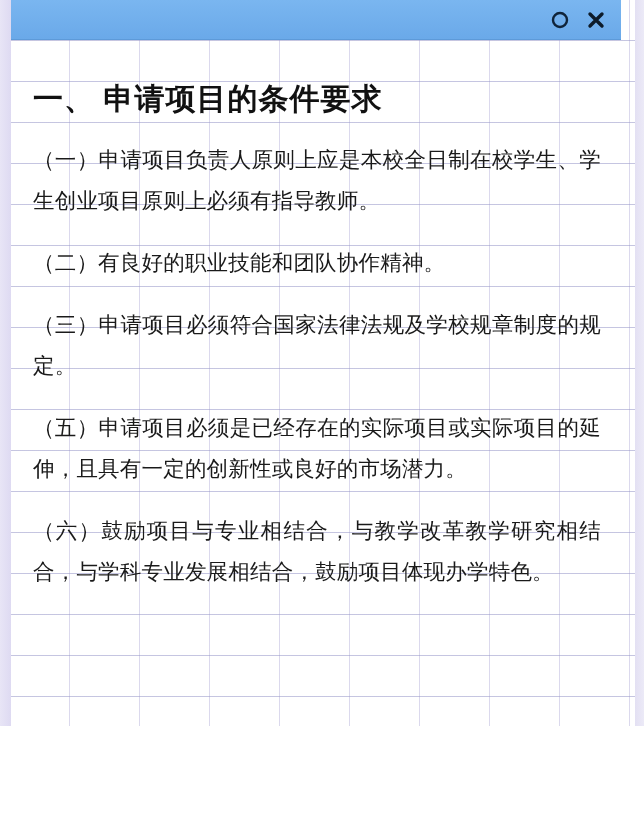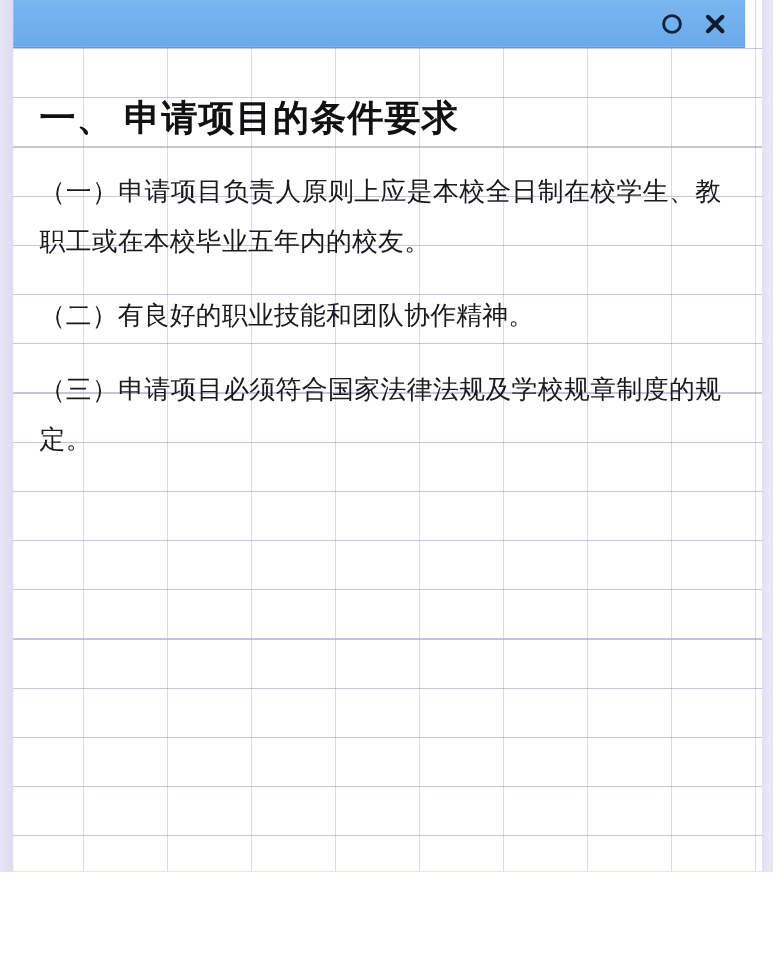--- a/index.html
+++ b/index.html
@@ -12,21 +12,21 @@
     background: #ffffff;
     font-family: "Liberation Sans", sans-serif;
     overflow: hidden;
   }
 
   
   .page {
     position: relative;
     width: 644px;
     height: 726px;
-    background: #c2410c;
+    background: #a3a3a3;
     overflow: hidden;
   }
 
   
   .paper {
     position: absolute;
     left: 0;
     top: 0;
     width: 644px;
     height: 814px;
@@ -144,18 +144,20 @@
     <div class="tb-btn">
       <svg width="20" height="20" viewBox="0 0 20 20">
         <path d="M4 4 L16 16 M16 4 L4 16" stroke="#0d1b2a" stroke-width="3.4" stroke-linecap="round"></path>
       </svg>
     </div>
   </div>
 
   <div class="doc">
     <h1 class="doc-title">一、 申请项目的条件要求</h1>
 
-    <p class="para">（一）申请项目负责人原则上应是本校全日制在校学生、教职工或在本校毕业五年内的校友。</p>
+    <p class="para">（一）申请项目负责人原则上应是本校全日制在校学生、学生创业项目原则上必须有指导教师。</p>
     <p class="para">（二）有良好的职业技能和团队协作精神。</p>
     <p class="para">（三）申请项目必须符合国家法律法规及学校规章制度的规定。</p>
+    <p class="para">（五）申请项目必须是已经存在的实际项目或实际项目的延伸，且具有一定的创新性或良好的市场潜力。</p>
+    <p class="para">（六）鼓励项目与专业相结合，与教学改革教学研究相结合，与学科专业发展相结合，鼓励项目体现办学特色。</p>
   </div>
 
 </div>
 
 </body></html>

